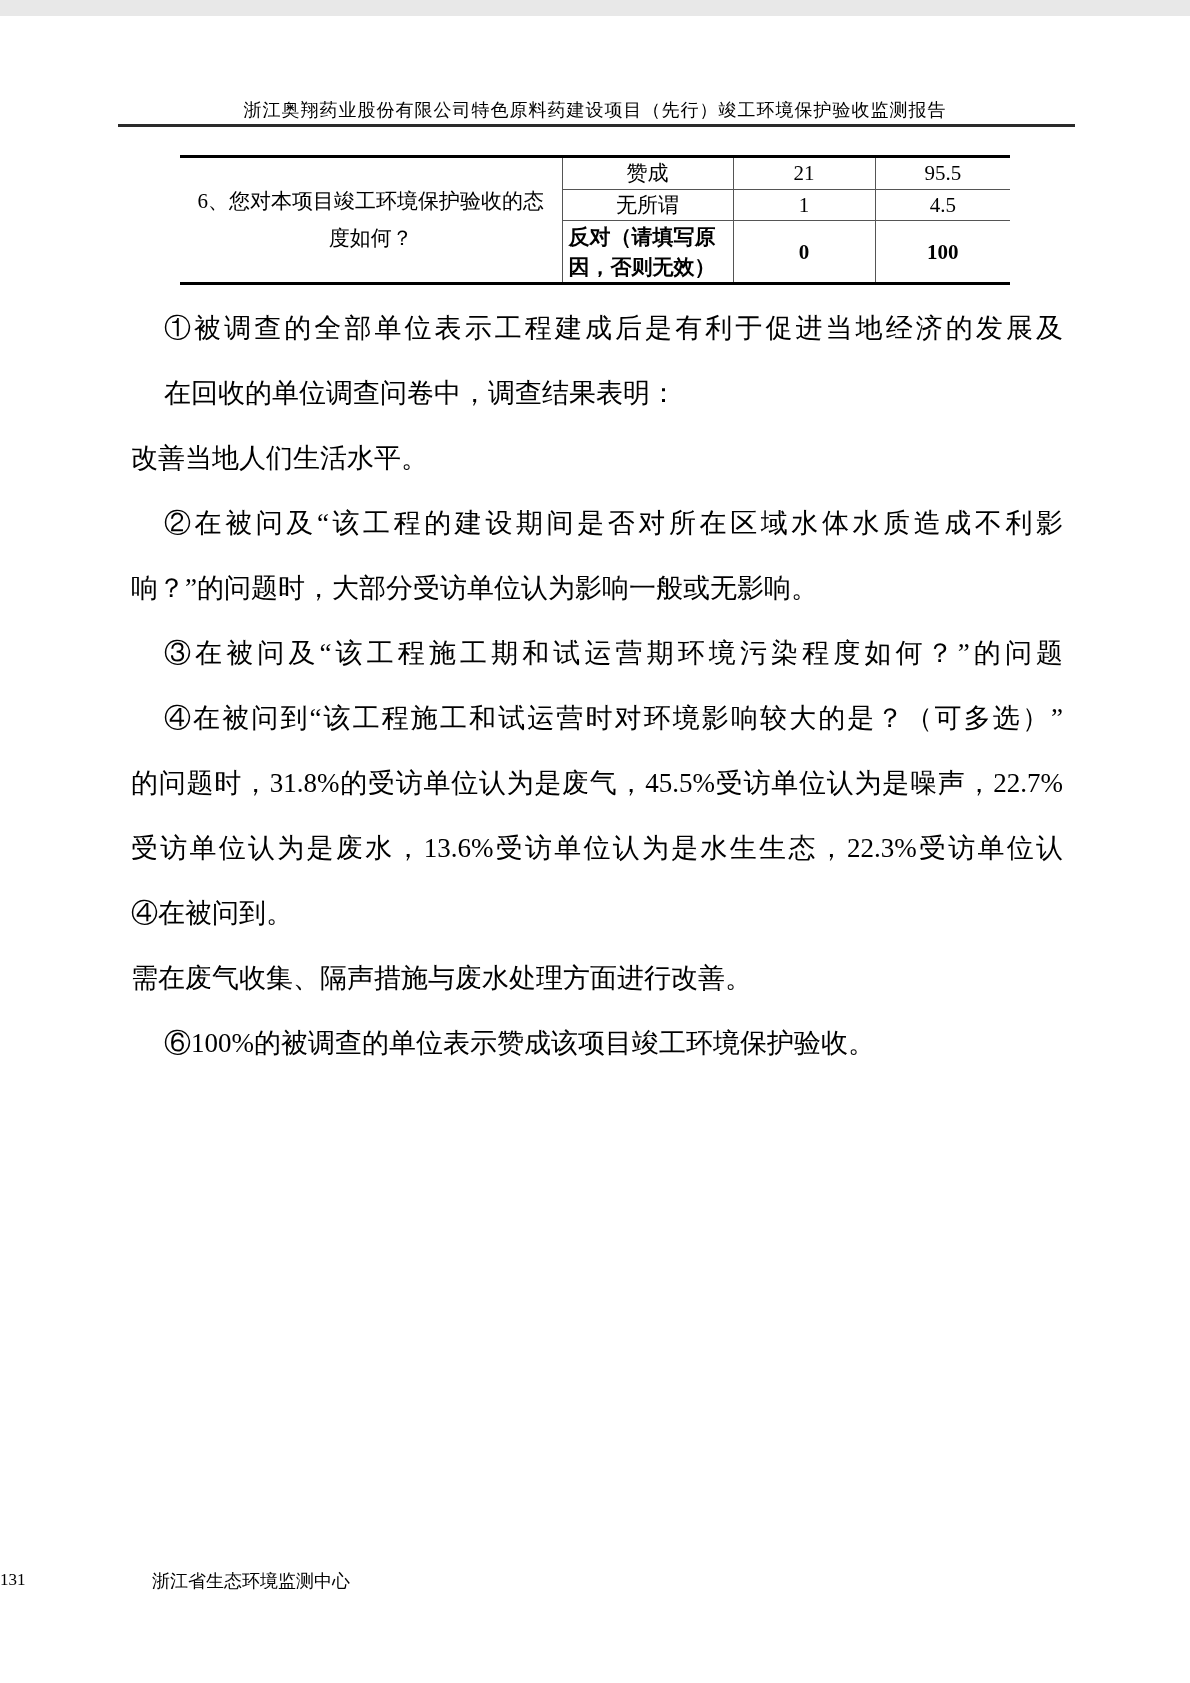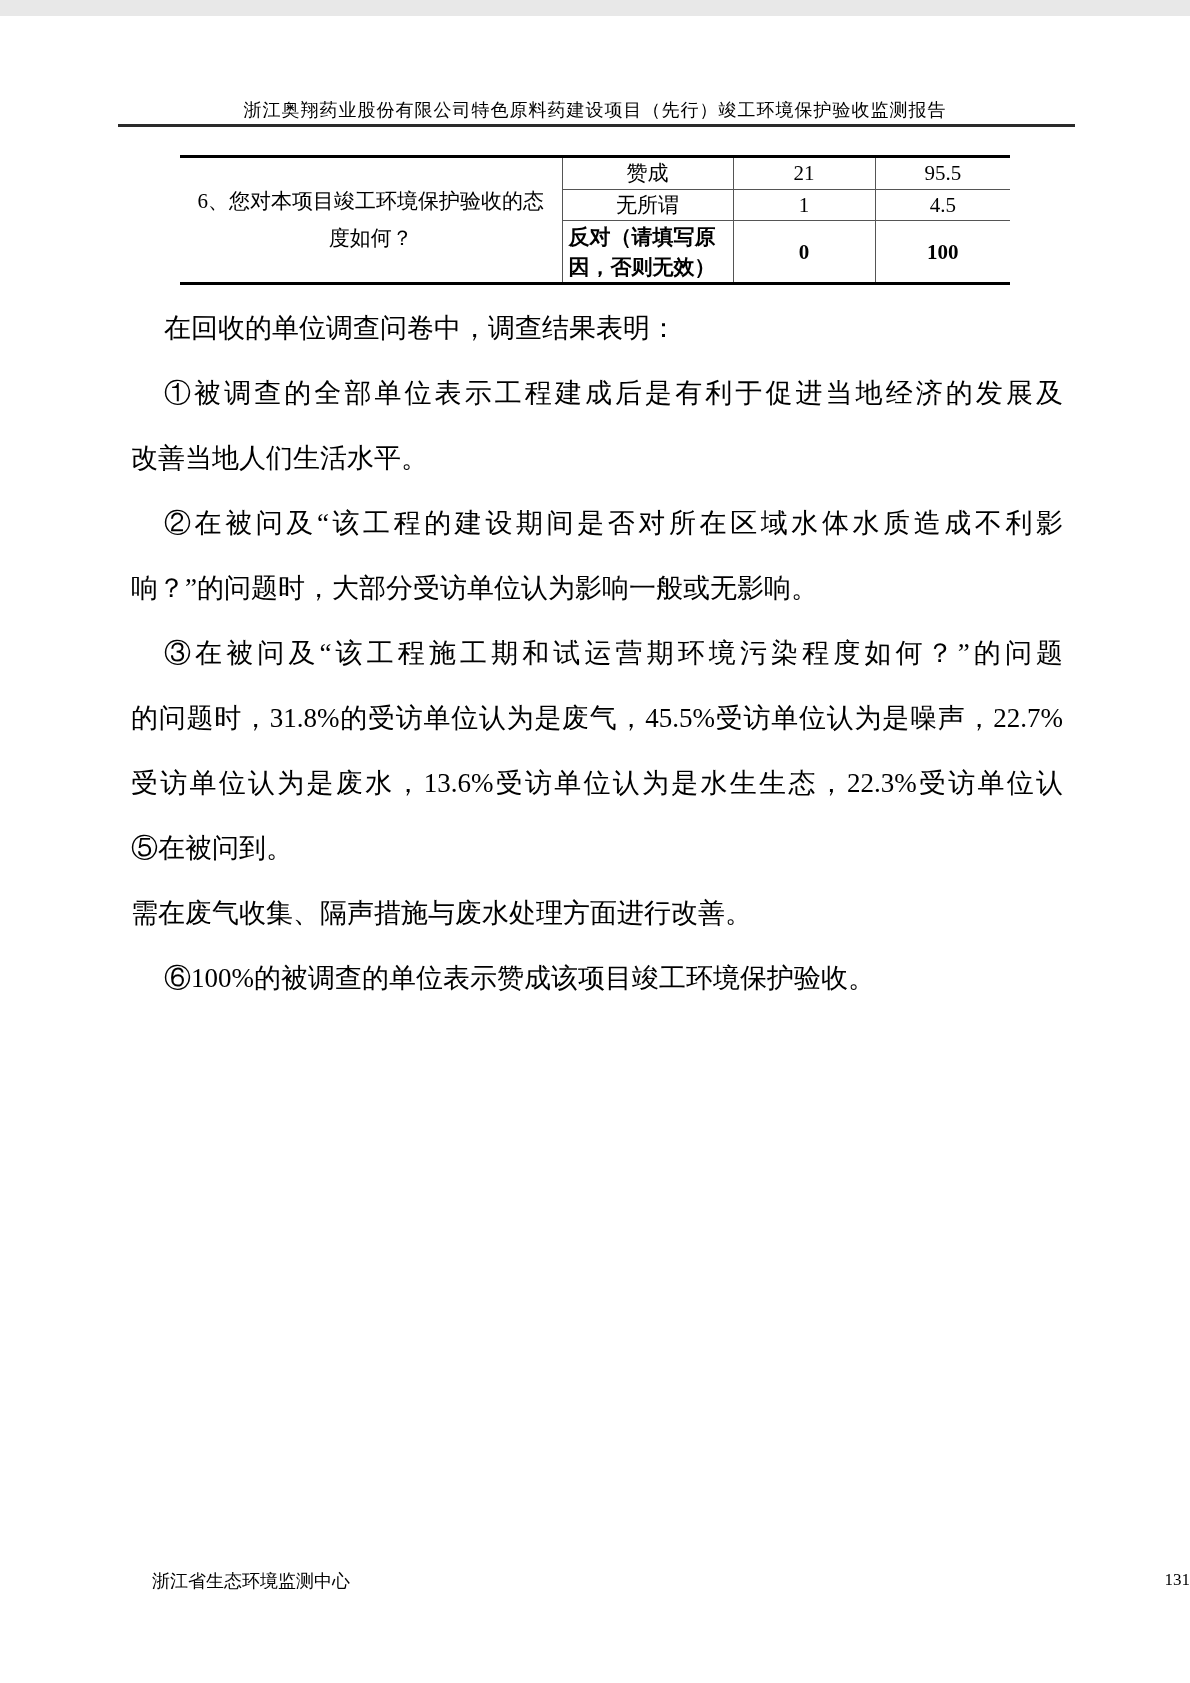--- a/index.html
+++ b/index.html
@@ -58,21 +58,21 @@
   }
   .bline.j { text-align:justify; }
   .bline.j::after { content:""; display:inline-block; width:100%; height:0; }
   .bline.ind { text-indent:33px; }
   
   .footer-org {
     position:absolute; left:152px; top:1553px; font-size:18px;
   }
   .footer-page {
     position:absolute; left:0; right:0; top:1554px;
-    text-align:right; font-size:17px;
+    text-align:left; font-size:17px;
   }
 </style>
 </head>
 <body>
 
 <div class="page">
 
   <div class="header-title">浙江奥翔药业股份有限公司特色原料药建设项目（先行）竣工环境保护验收监测报告</div>
   <div class="header-rule"></div>
 
@@ -97,29 +97,30 @@
       </tr>
       <tr class="r3">
         <td class="left">反对（请填写原因，否则无效）</td>
         <td>0</td>
         <td class="pct">100</td>
       </tr>
     </tbody>
   </table>
 
   <div class="body-text">
+    <div class="bline ind j">①被调查的全部单位表示工程建成后是有利于促进当地经济的发展及</div>
     <div class="bline ind">在回收的单位调查问卷中，调查结果表明：</div>
-    <div class="bline ind j">①被调查的全部单位表示工程建成后是有利于促进当地经济的发展及</div>
     <div class="bline">改善当地人们生活水平。</div>
     <div class="bline ind j">②在被问及“该工程的建设期间是否对所在区域水体水质造成不利影</div>
     <div class="bline">响？”的问题时，大部分受访单位认为影响一般或无影响。</div>
     <div class="bline ind j">③在被问及“该工程施工期和试运营期环境污染程度如何？”的问题</div>
+    <div class="bline ind j">④在被问到“该工程施工和试运营时对环境影响较大的是？（可多选）”</div>
     <div class="bline j">的问题时，31.8%的受访单位认为是废气，45.5%受访单位认为是噪声，22.7%</div>
     <div class="bline j">受访单位认为是废水，13.6%受访单位认为是水生生态，22.3%受访单位认</div>
-    <div class="bline">⑤在被问到。</div>
+    <div class="bline">④在被问到。</div>
     <div class="bline">需在废气收集、隔声措施与废水处理方面进行改善。</div>
     <div class="bline ind">⑥100%的被调查的单位表示赞成该项目竣工环境保护验收。</div>
   </div>
 
   <div class="footer-org">浙江省生态环境监测中心</div>
   <div class="footer-page">131</div>
 
 </div>
 
 </body></html>

